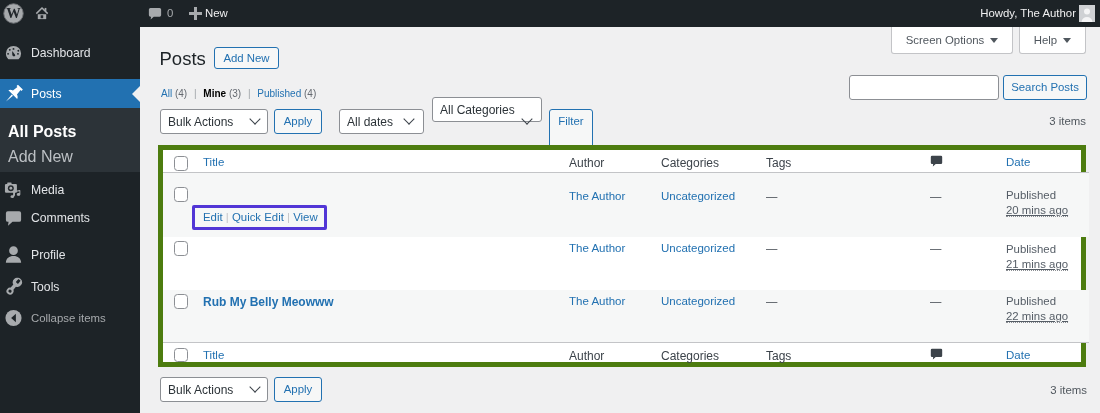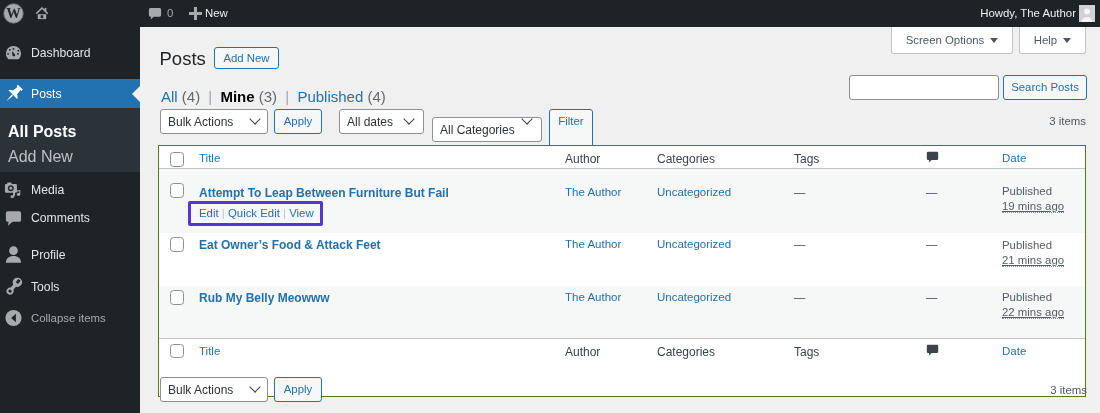--- a/index.html
+++ b/index.html
@@ -32,23 +32,23 @@
 .btn { display:block; position:absolute; background:#f6f7f7; border:1px solid #2271b1; border-radius:3px; color:#2271b1; text-align:center; font-size:11.4px; }
 
 .blue { color:#2271b1; text-decoration:none; }
 
 select.wps { appearance:none; -webkit-appearance:none; background:#fff; border:1px solid #8c8f94; border-radius:3px; font-family:"Liberation Sans",sans-serif; font-size:12px; color:#2c3338; padding:0 22px 0 7px; }
 .chev { position:absolute; width:8px; height:8px; border-right:1.4px solid #3c434a; border-bottom:1.4px solid #3c434a; transform:rotate(45deg); pointer-events:none; }
 
 input.search { position:absolute; background:#fff; border:1px solid #8c8f94; border-radius:3px; }
 
 
-#card { position:absolute; left:158px; top:145px; width:928px; height:252px; background:#fff; border:1px solid #4d7c0f; }
+#card { position:absolute; left:158px; top:145px; width:928px; height:222px; background:#fff; border:5px solid #4d7c0f; }
 .cbx { position:absolute; width:14.5px; height:14.5px; border:1px solid #8c8f94; border-radius:3.5px; background:#fff; left:10.5px; }
-.col-title { left:40px; } .col-author { left:406px; } .col-cat { left:498px; } .col-tags { left:635px; } .col-comm { left:767px; } .col-date { left:843px; }
+.col-title { left:40px; } .col-author { left:406px; } .col-cat { left:498px; } .col-tags { left:603px; } .col-comm { left:767px; } .col-date { left:843px; }
 .cell { position:absolute; }
 .rowband { position:absolute; left:0; width:926px; background:#f6f7f7; }
 .dash { color:#3c434a; }
 .hdrtxt { font-size:12px; }
 .lnk12 { font-size:11.5px; }
 .ttl { font-size:12px; font-weight:bold; }
 .datecol { color:#555d66; line-height:14.5px; }
 .datecol .ago { text-decoration:underline; border-bottom:1px dotted #8c8f94; }
 </style>
 </head>
@@ -153,35 +153,35 @@
 </div>
 
 <div id="content"></div>
 
 <div class="tab" style="left:891px; width:122px;">Screen Options<span class="tri"></span></div>
 <div class="tab" style="left:1019px; width:67px;">Help<span class="tri"></span></div>
 
 <h1 class="abs" style="left:159.5px; top:47.5px;">Posts</h1>
 <div class="btn" style="left:214px; top:47px; width:65px; height:22px; line-height:20px;">Add New</div>
 
-<div class="abs" style="left:161px; top:88px; font-size:15px; color:#646970;">
+<div class="abs" style="left:161px; top:88px; font-size:10px; color:#646970;">
   <a class="blue">All</a> <span>(4)</span> <span style="margin:0 4px; color:#a0a5aa;">|</span>
   <span style="color:#000; font-weight:bold;">Mine</span> <span>(3)</span> <span style="margin:0 4px; color:#a0a5aa;">|</span>
   <a class="blue">Published</a> <span>(4)</span>
 </div>
 
 <input class="search abs" style="left: 849px; top: 75px; width: 150px; height: 25px;">
 <div class="btn" style="left:1003px; top:75px; width:84px; height:25px; line-height:23px;">Search Posts</div>
 
 <select class="wps abs" style="left:160px; top:109px; width:108px; height:25px;"><option>Bulk Actions</option></select>
 <span class="chev" style="left:251px; top:115px;"></span>
 <div class="btn" style="left:274px; top:109px; width:48px; height:25px; line-height:23px;">Apply</div>
 <select class="wps abs" style="left:339px; top:109px; width:85px; height:25px;"><option>All dates</option></select>
 <span class="chev" style="left:405px; top:115px;"></span>
-<select class="wps abs" style="left:432px; top:117px; width:110px; height:25px;"><option>All Categories</option></select>
+<select class="wps abs" style="left:432px; top:97px; width:110px; height:25px;"><option>All Categories</option></select>
 <span class="chev" style="left:523px; top:115px;"></span>
 <div class="btn" style="left:549px; top:109px; width:44px; height:40px; line-height:23px;">Filter</div>
 <div class="abs" style="right:14px; top:115px; color:#50575e;">3 items</div>
 
 <div id="card">
 
   <div class="rowband" style="top:23px; height:64px;"></div>
   <div class="rowband" style="top:140px; height:52px;"></div>
 
   <div class="cbx" style="top:6px;"></div>
@@ -189,31 +189,29 @@
   <div class="cell col-author hdrtxt" style="top:6px;">Author</div>
   <div class="cell col-cat hdrtxt" style="top:6px;">Categories</div>
   <div class="cell col-tags hdrtxt" style="top:6px;">Tags</div>
   <svg class="cell" style="left:767px; top:5px;" width="13" height="13" viewBox="0 0 16 16">
       <path fill="#3c434a" d="M2.5 1h11A1.5 1.5 0 0 1 15 2.5v7a1.5 1.5 0 0 1-1.5 1.5H7l-3.5 3.2.4-3.2h-1.4A1.5 1.5 0 0 1 1 9.5v-7A1.5 1.5 0 0 1 2.5 1z"></path>
     </svg>
   <div class="cell col-date" style="top:6px;"><a class="blue lnk12">Date</a></div>
   <div style="position:absolute; left:0; top:22px; width:926px; border-top:1px solid #c3c4c7;"></div>
 
   <div class="cbx" style="top:37px;"></div>
-  <div class="cell col-title" style="top:40px;"><a class="blue ttl">Attempt To Leap Between Furniture But Fail</a></div>
   <div class="cell" style="left:29px; top:55px; width:135px; height:25px; border:3px solid #5236d6; border-radius:2px;"></div>
   <div class="cell col-title" style="top:61px;"><a class="blue">Edit</a> <span style="color:#c3c4c7;">|</span> <a class="blue">Quick Edit</a> <span style="color:#c3c4c7;">|</span> <a class="blue">View</a></div>
   <div class="cell col-author" style="top:40px;"><a class="blue lnk12">The Author</a></div>
   <div class="cell col-cat" style="top:40px;"><a class="blue lnk12">Uncategorized</a></div>
   <div class="cell col-tags dash" style="top:40px;">—</div>
   <div class="cell col-comm dash" style="top:40px;">—</div>
-  <div class="cell col-date datecol" style="top:38px;">Published<br><span class="ago">19 mins ago</span></div>
+  <div class="cell col-date datecol" style="top:38px;">Published<br><span class="ago">20 mins ago</span></div>
 
   <div class="cbx" style="top:91px;"></div>
-  <div class="cell col-title" style="top:92px;"><a class="blue ttl">Eat Owner’s Food &amp; Attack Feet</a></div>
   <div class="cell col-author" style="top:92px;"><a class="blue lnk12">The Author</a></div>
   <div class="cell col-cat" style="top:92px;"><a class="blue lnk12">Uncategorized</a></div>
   <div class="cell col-tags dash" style="top:92px;">—</div>
   <div class="cell col-comm dash" style="top:92px;">—</div>
   <div class="cell col-date datecol" style="top:92px;">Published<br><span class="ago">21 mins ago</span></div>
 
   <div class="cbx" style="top:144px;"></div>
   <div class="cell col-title" style="top:145px;"><a class="blue ttl">Rub My Belly Meowww</a></div>
   <div class="cell col-author" style="top:145px;"><a class="blue lnk12">The Author</a></div>
   <div class="cell col-cat" style="top:145px;"><a class="blue lnk12">Uncategorized</a></div>

